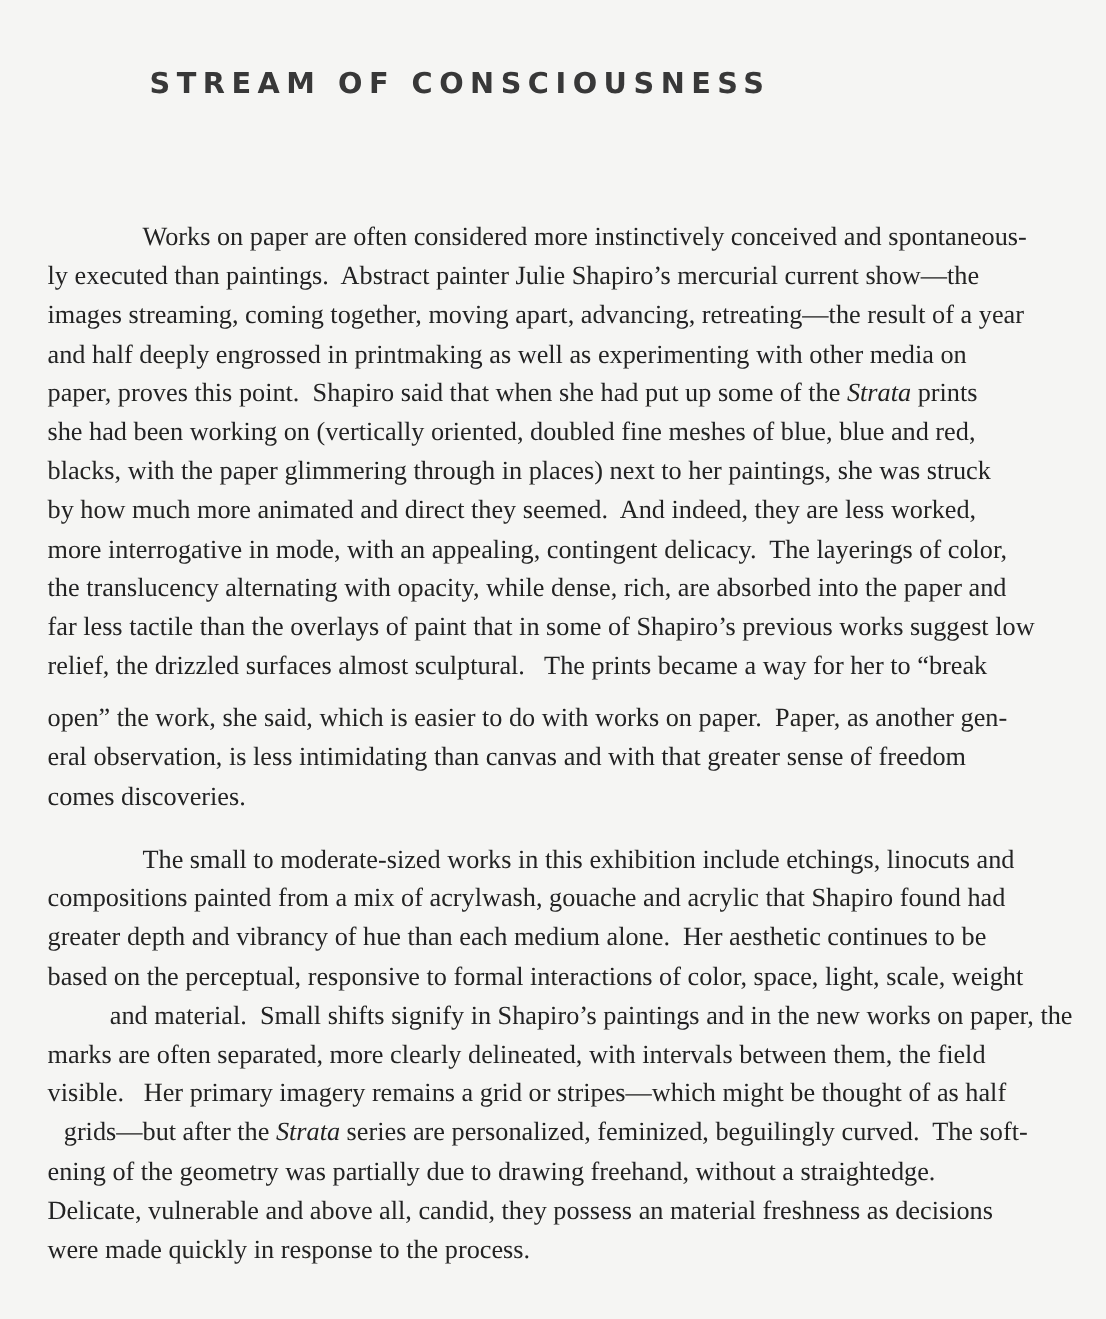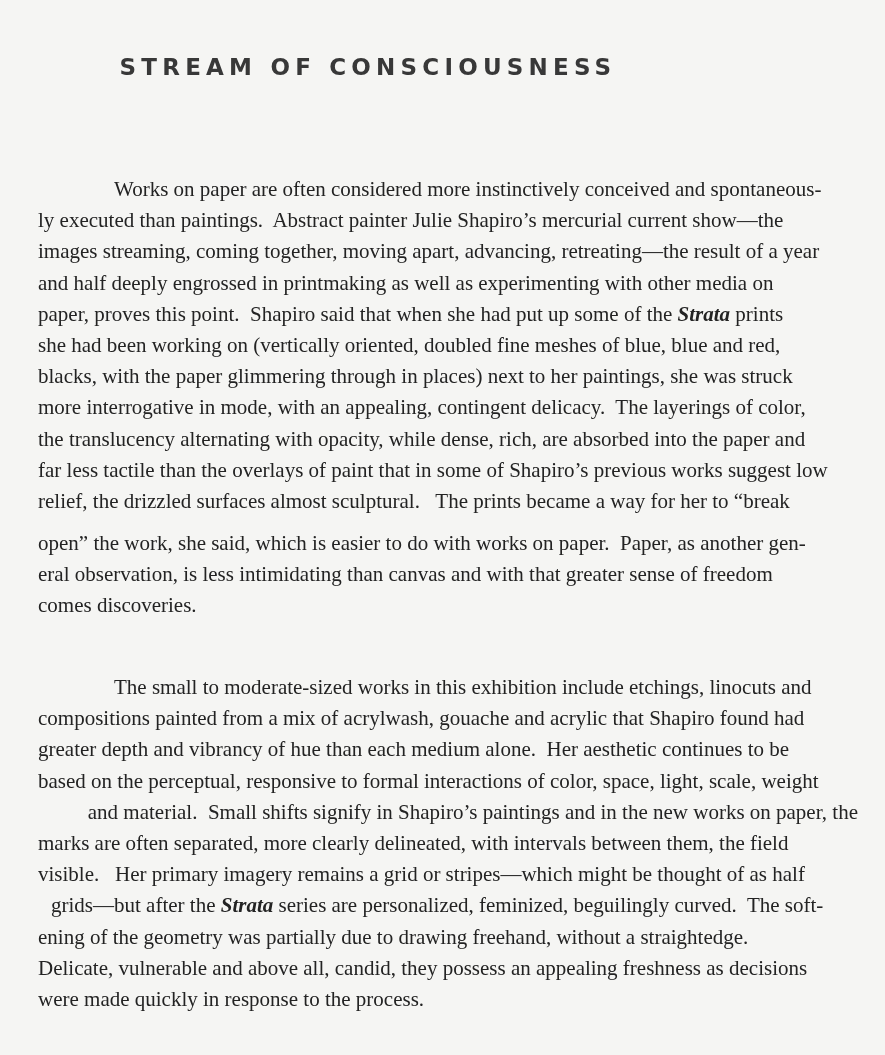--- a/index.html
+++ b/index.html
@@ -46,51 +46,52 @@
       display: block;
       height: 31.2px;
       line-height: 31.2px;
       white-space: nowrap;
     }
     .para .line.indent {
       padding-left: 76px;
     }
     .para1 { top: 174px; }
     .para2 { top: 672px; }
-    em { font-style: italic; font-weight: bold; }
+    em { font-style: italic; }
   </style>
 </head>
 <body>
 
 <div class="page">
   <h1 class="title">STREAM OF CONSCIOUSNESS</h1>
 
   <div class="para para1">
     <span class="line indent" style="white-space: pre;">Works on paper are often considered more instinctively conceived and spontaneous-</span>
     <span class="line" style="white-space: pre;">ly executed than paintings.  Abstract painter Julie Shapiro’s mercurial current show—the</span>
     <span class="line" style="white-space: pre;">images streaming, coming together, moving apart, advancing, retreating—the result of a year</span>
     <span class="line" style="white-space: pre;">and half deeply engrossed in printmaking as well as experimenting with other media on</span>
     <span class="line" style="white-space: pre;"><span style="white-space: pre;">paper, proves this point.  Shapiro said that when she had put up some of the </span><em style="white-space: pre;">Strata</em><span style="white-space: pre; font-family: Liberation Serif, serif;"> prints</span></span>
     <span class="line" style="white-space: pre;">she had been working on (vertically oriented, doubled fine meshes of blue, blue and red,</span>
     <span class="line" style="white-space: pre;">blacks, with the paper glimmering through in places) next to her paintings, she was struck</span>
+    <span class="line" style="white-space: pre;">by how much more animated and direct they seemed.  And indeed, they are less worked,</span>
     <span class="line" style="white-space: pre;">more interrogative in mode, with an appealing, contingent delicacy.  The layerings of color,</span>
     <span class="line" style="white-space: pre;">the translucency alternating with opacity, while dense, rich, are absorbed into the paper and</span>
     <span class="line" style="white-space: pre;">far less tactile than the overlays of paint that in some of Shapiro’s previous works suggest low</span>
     <span class="line" style="white-space: pre;">relief, the drizzled surfaces almost sculptural.   The prints became a way for her to “break</span>
     <span class="line" style="white-space: pre; margin-top: 11px;">open” the work, she said, which is easier to do with works on paper.  Paper, as another gen-</span>
     <span class="line" style="white-space: pre;">eral observation, is less intimidating than canvas and with that greater sense of freedom</span>
     <span class="line" style="white-space: pre;">comes discoveries.</span>
   </div>
 
   <div class="para para2">
     <span class="line indent" style="white-space: pre;">The small to moderate-sized works in this exhibition include etchings, linocuts and</span>
     <span class="line" style="white-space: pre;">compositions painted from a mix of acrylwash, gouache and acrylic that Shapiro found had</span>
     <span class="line" style="white-space: pre;">greater depth and vibrancy of hue than each medium alone.  Her aesthetic continues to be</span>
     <span class="line" style="white-space: pre;">based on the perceptual, responsive to formal interactions of color, space, light, scale, weight</span>
     <span class="line" style="white-space: pre; text-align: right;">and material.  Small shifts signify in Shapiro’s paintings and in the new works on paper, the</span>
     <span class="line" style="white-space: pre;">marks are often separated, more clearly delineated, with intervals between them, the field</span>
     <span class="line" style="white-space: pre;">visible.   Her primary imagery remains a grid or stripes—which might be thought of as half</span>
     <span class="line" style="white-space: pre;"><span style="white-space: pre; margin-left: 13px;">grids—but after the </span><em style="white-space: pre;">Strata</em><span style="white-space: pre;"> series are personalized, feminized, beguilingly curved.  The soft-</span></span>
     <span class="line" style="white-space: pre;">ening of the geometry was partially due to drawing freehand, without a straightedge.</span>
-    <span class="line" style="white-space: pre;">Delicate, vulnerable and above all, candid, they possess an appealing freshness as decisions</span>
+    <span class="line" style="white-space: pre;">Delicate, vulnerable and above all, candid, they possess an material freshness as decisions</span>
     <span class="line" style="white-space: pre;">were made quickly in response to the process.</span>
   </div>
 </div>
 
 </body></html>

